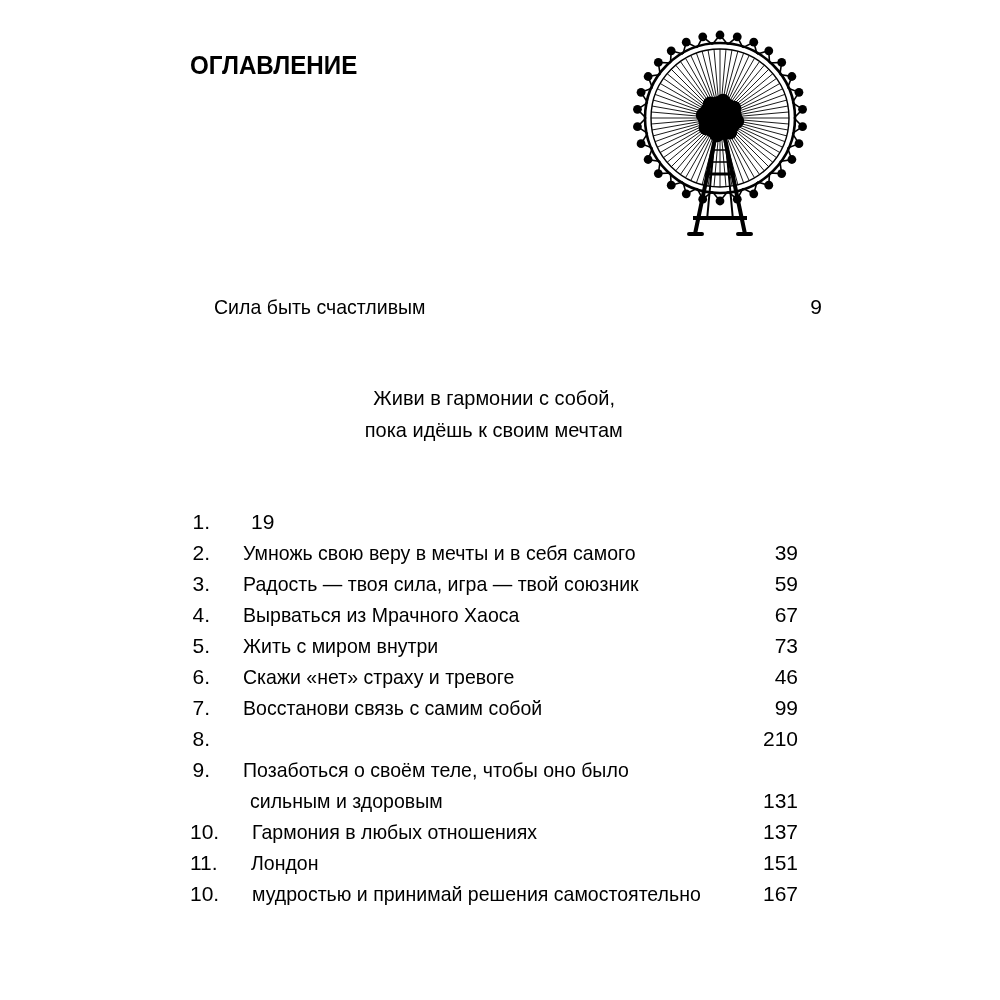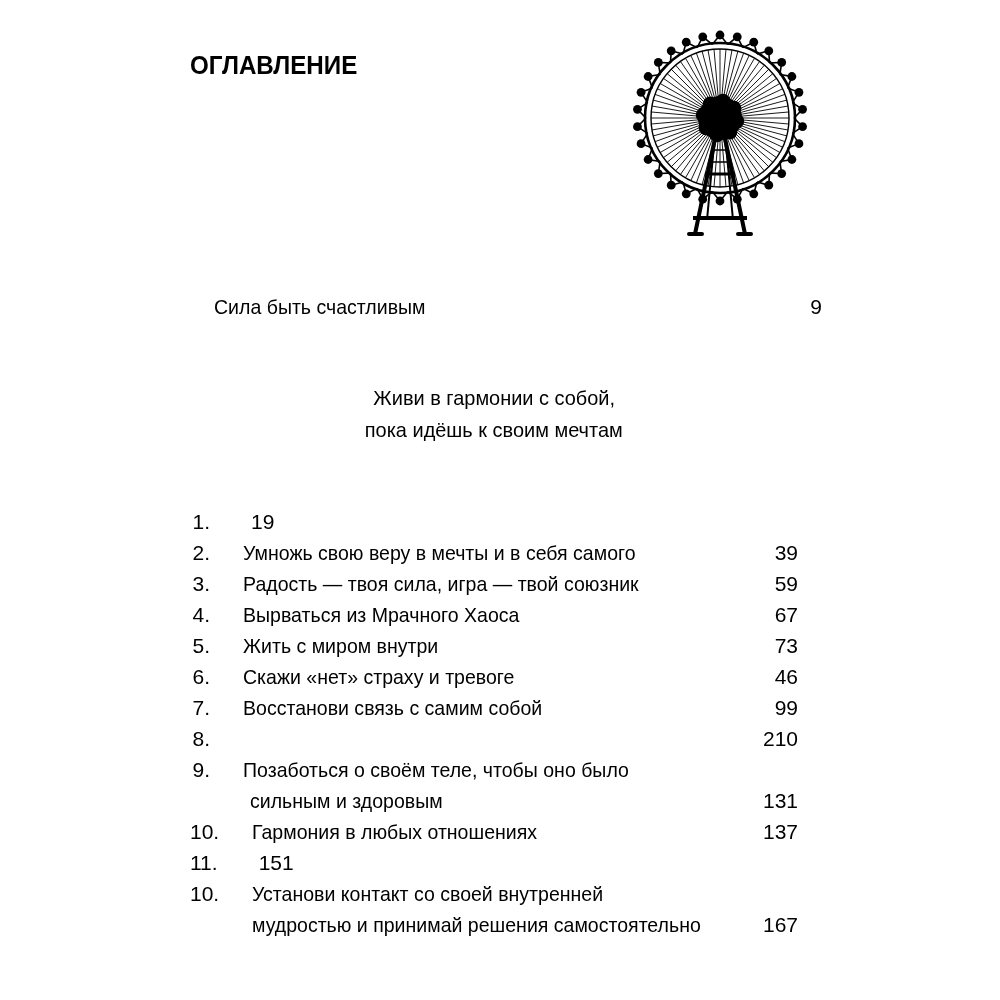--- a/index.html
+++ b/index.html
@@ -197,23 +197,25 @@
   </div>
     <div class="toc-row">
     <span class="toc-num">10.</span>
     <div class="toc-text">
         <div class="toc-line"><span class="condensed">Гармония в любых отношениях</span></div>
       </div>
     <span class="toc-page">137</span>
   </div>
     <div class="toc-row">
     <span class="toc-num">11.</span>
+    <div class="toc-text">
+        <div class="toc-line"><span class="condensed">Лондон</span></div>
+      </div>
     <span class="toc-page">151</span>
   </div>
     <div class="toc-row">
     <span class="toc-num">10.</span>
     <div class="toc-text">
-        <div class="toc-line"><span class="condensed">Установи контакт со своей внутренней</span></div>
         <div class="toc-line"><span class="condensed">мудростью и принимай решения самостоятельно</span></div>
       </div>
     <span class="toc-page">167</span>
   </div>
   </div>
 
 </body></html>

